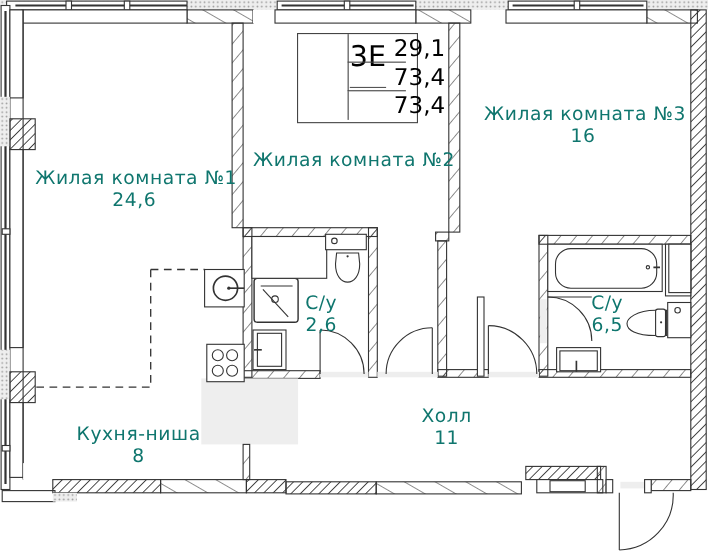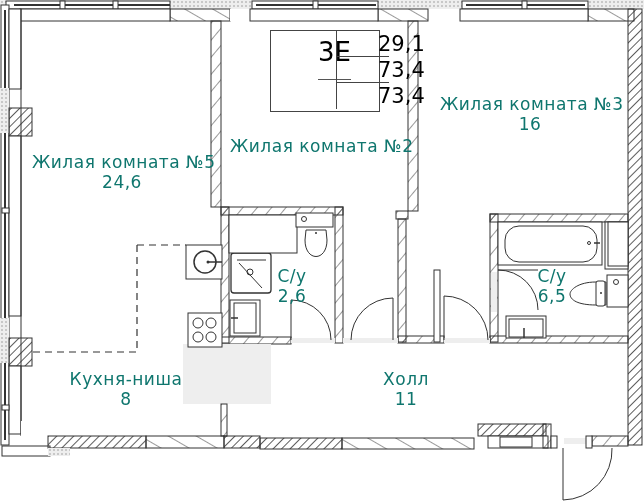--- a/index.html
+++ b/index.html
@@ -2,21 +2,21 @@
 <html><head>
 <meta charset="utf-8">
 <style>
   html,body{margin:0;padding:0;background:#fff;}
   body{width:644px;height:503px;position:relative;overflow:hidden;font-family:"DejaVu Sans",sans-serif;}
   svg{position:absolute;left:0;top:0;}
   .lbl{position:absolute;font-family:"DejaVu Sans",sans-serif;color:#0f766e;font-size:17px;line-height:20px;text-align:center;white-space:nowrap;letter-spacing:0.5px;}
   .area{display:block;text-underline-offset:3px;}
   .badge{position:absolute;left:270px;top:30px;width:108px;height:80px;border:1px solid #444;background:#fff;}
   .badge .code{position:absolute;left:6px;top:6px;font-size:26px;line-height:30px;border-bottom:1px solid #555;padding-bottom:12px;margin-left:41px;}
-  .badge .cell{position:absolute;left:65px;width:53px;height:26px;border-left:1px solid #444;border-bottom:1px solid #444;font-size:21px;line-height:26px;text-align:right;padding-right:2px;box-sizing:border-box;padding-left:41px;}
+  .badge .cell{position:absolute;left:45px;width:53px;height:26px;border-left:1px solid #444;border-bottom:1px solid #444;font-size:21px;line-height:26px;text-align:right;padding-right:2px;box-sizing:border-box;padding-left:41px;}
 </style>
 </head>
 <body>
 
 <svg width="644" height="503" viewBox="0 0 644 503">
   <defs>
     <pattern id="hatch" width="6" height="6" patternUnits="userSpaceOnUse" patternTransform="rotate(45)">
       <line x1="0" y1="0" x2="0" y2="6" stroke="#333" stroke-width="1.6"></line>
     </pattern>
     <pattern id="hatchwide" width="14" height="14" patternUnits="userSpaceOnUse" patternTransform="rotate(-60)">
@@ -208,38 +208,38 @@
 </svg>
 
 <div class="badge">
   <span class="code">3E</span>
   <span class="cell" style="top:0;">29,1</span>
   <span class="cell" style="top:26px;">73,4</span>
   <span class="cell" style="top:52px;border-bottom:none;">73,4</span>
 </div>
 
 <div class="lbl" style="left:32px;top:152px;width:180px;">
-  <span>Жилая комната №5</span>
+  <span>Жилая комната №1</span>
   <span class="area">24,6</span>
 </div>
 <div class="lbl" style="left:230px;top:136px;width:180px;text-align:center;">
   <span>Жилая комната №2</span>
 </div>
 <div class="lbl" style="left:440px;top:94px;width:180px;">
   <span>Жилая комната №3</span>
   <span class="area">16</span>
 </div>
 <div class="lbl" style="left:272px;top:266px;width:40px;">
   <span>С/у</span>
   <span class="area">2,6</span>
 </div>
 <div class="lbl" style="left:532px;top:266px;width:40px;">
   <span>С/у</span>
   <span class="area">6,5</span>
 </div>
-<div class="lbl" style="left:66px;top:369px;width:120px;">
+<div class="lbl" style="left:66px;top:385px;width:120px;">
   <span>Кухня-ниша</span>
   <span class="area">8</span>
 </div>
 <div class="lbl" style="left:376px;top:369px;width:60px;">
   <span>Холл</span>
   <span class="area">11</span>
 </div>
 
 </body></html>

